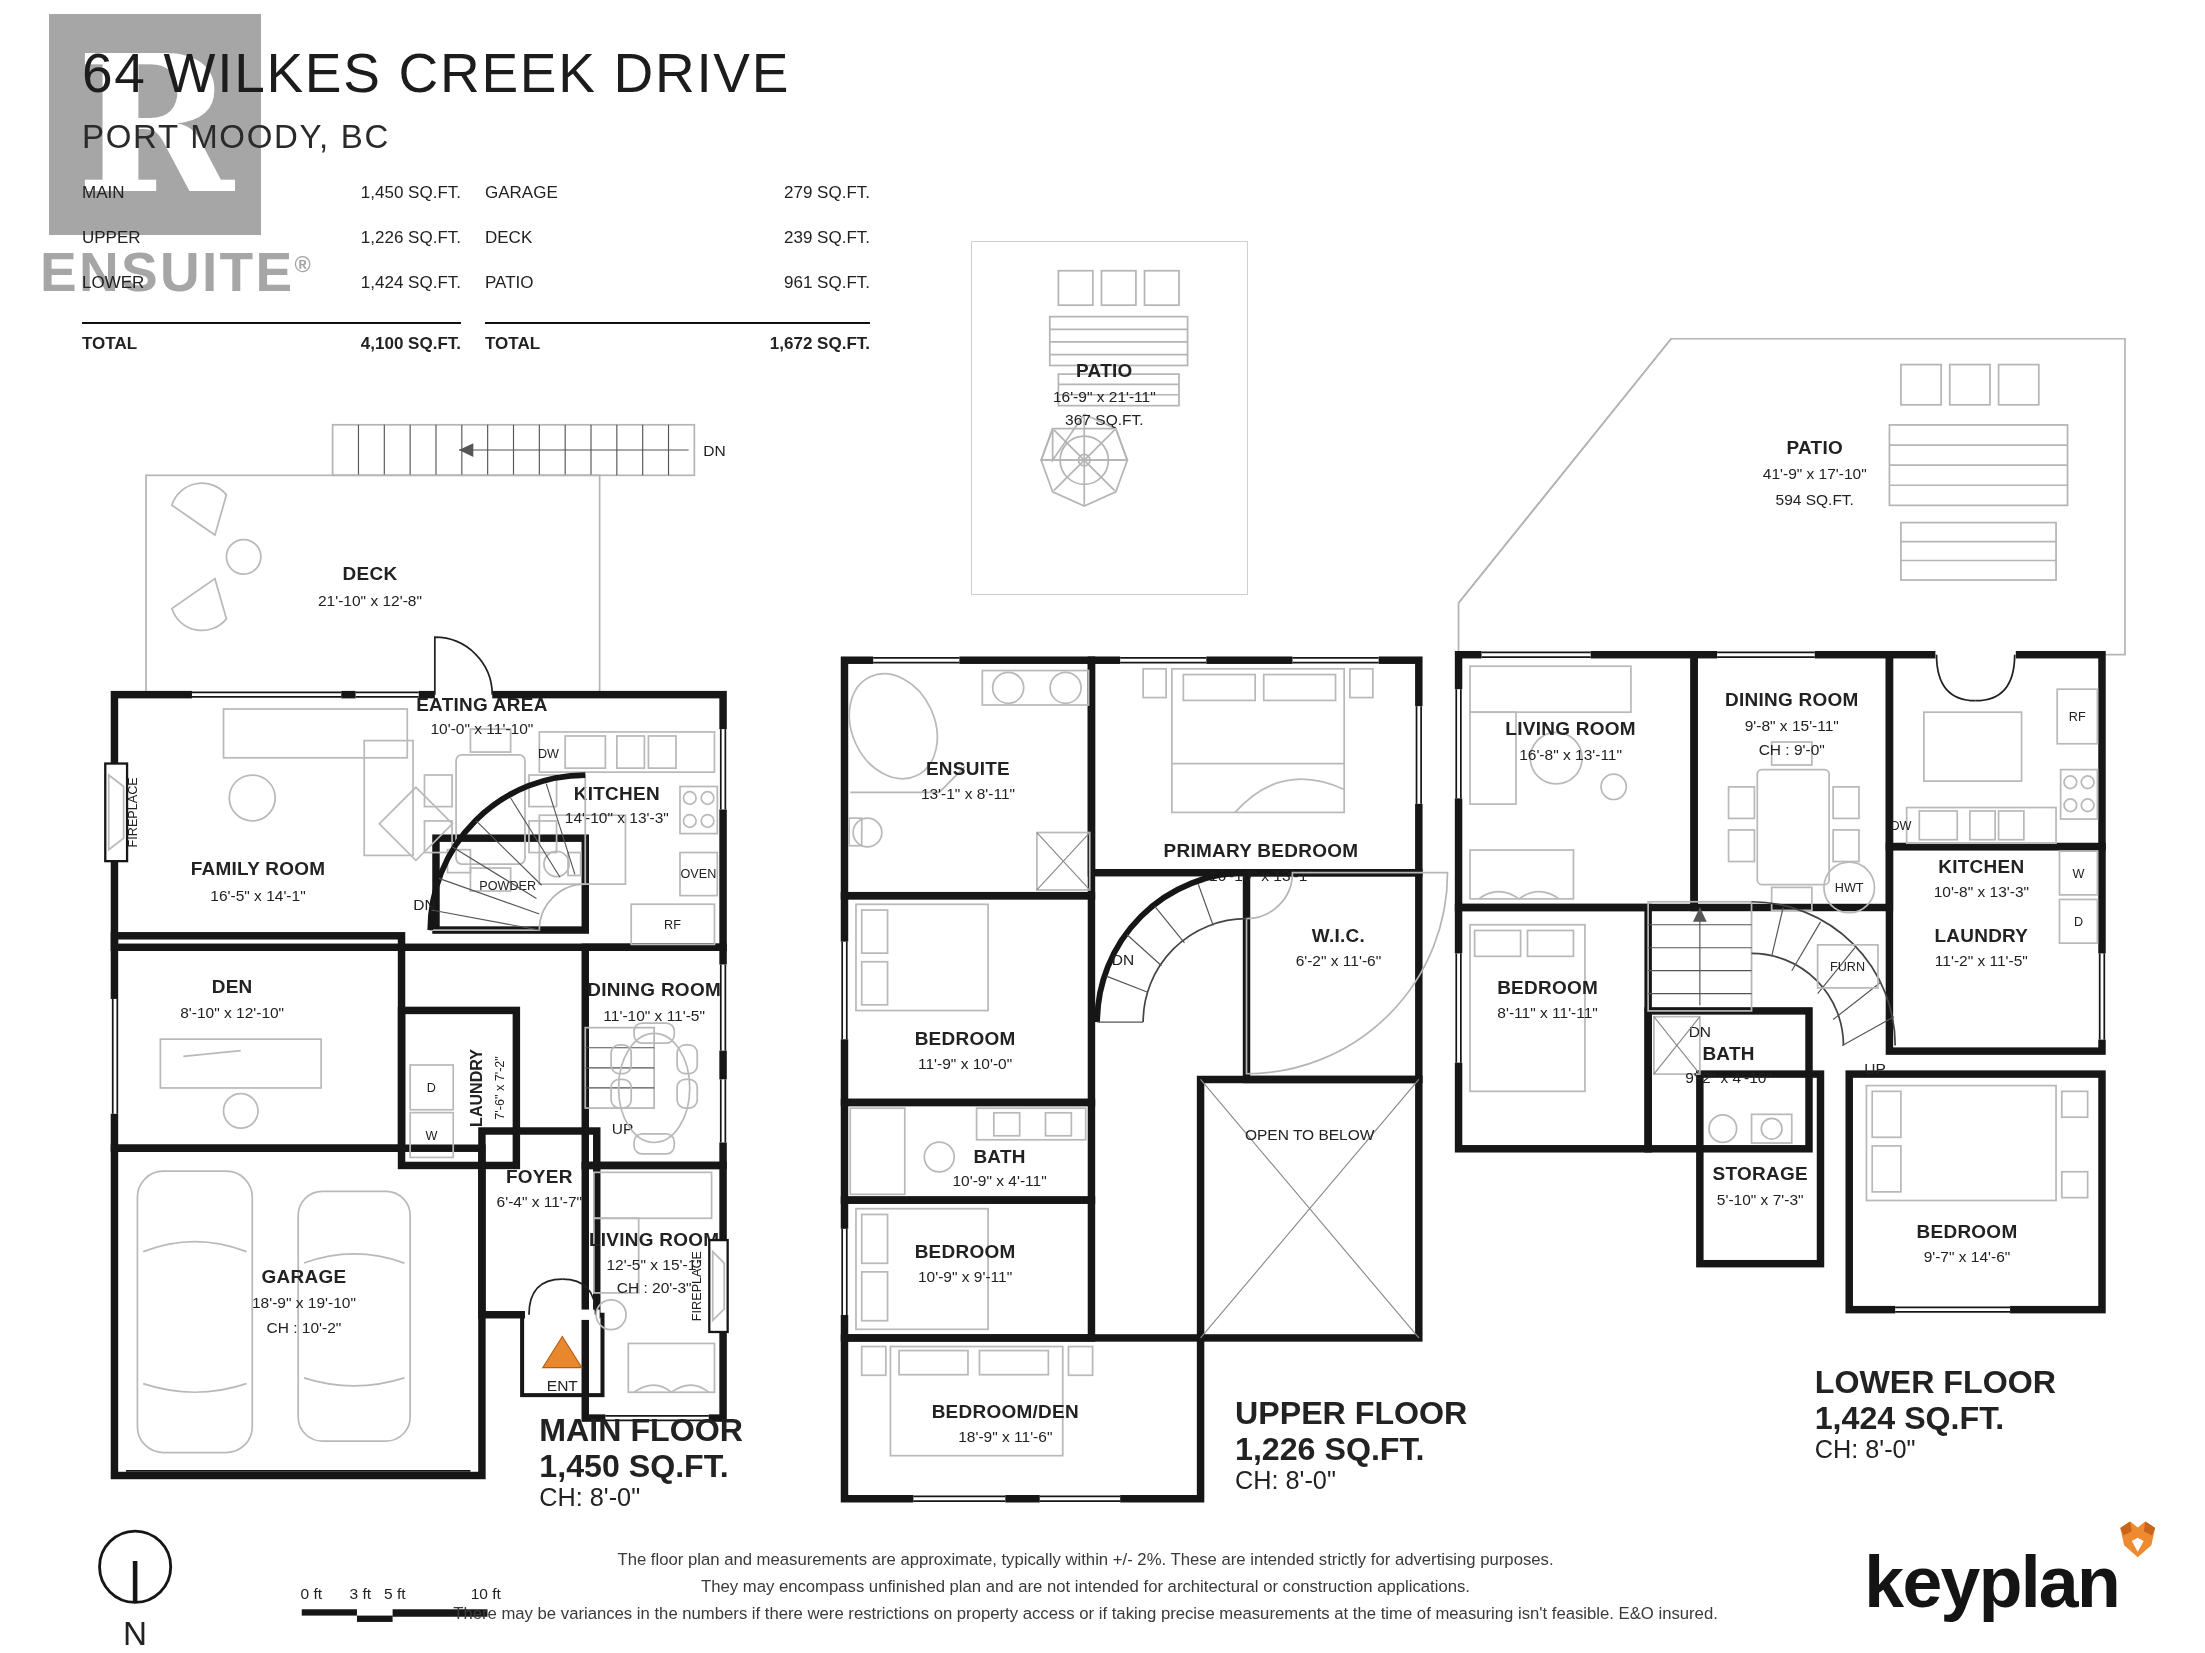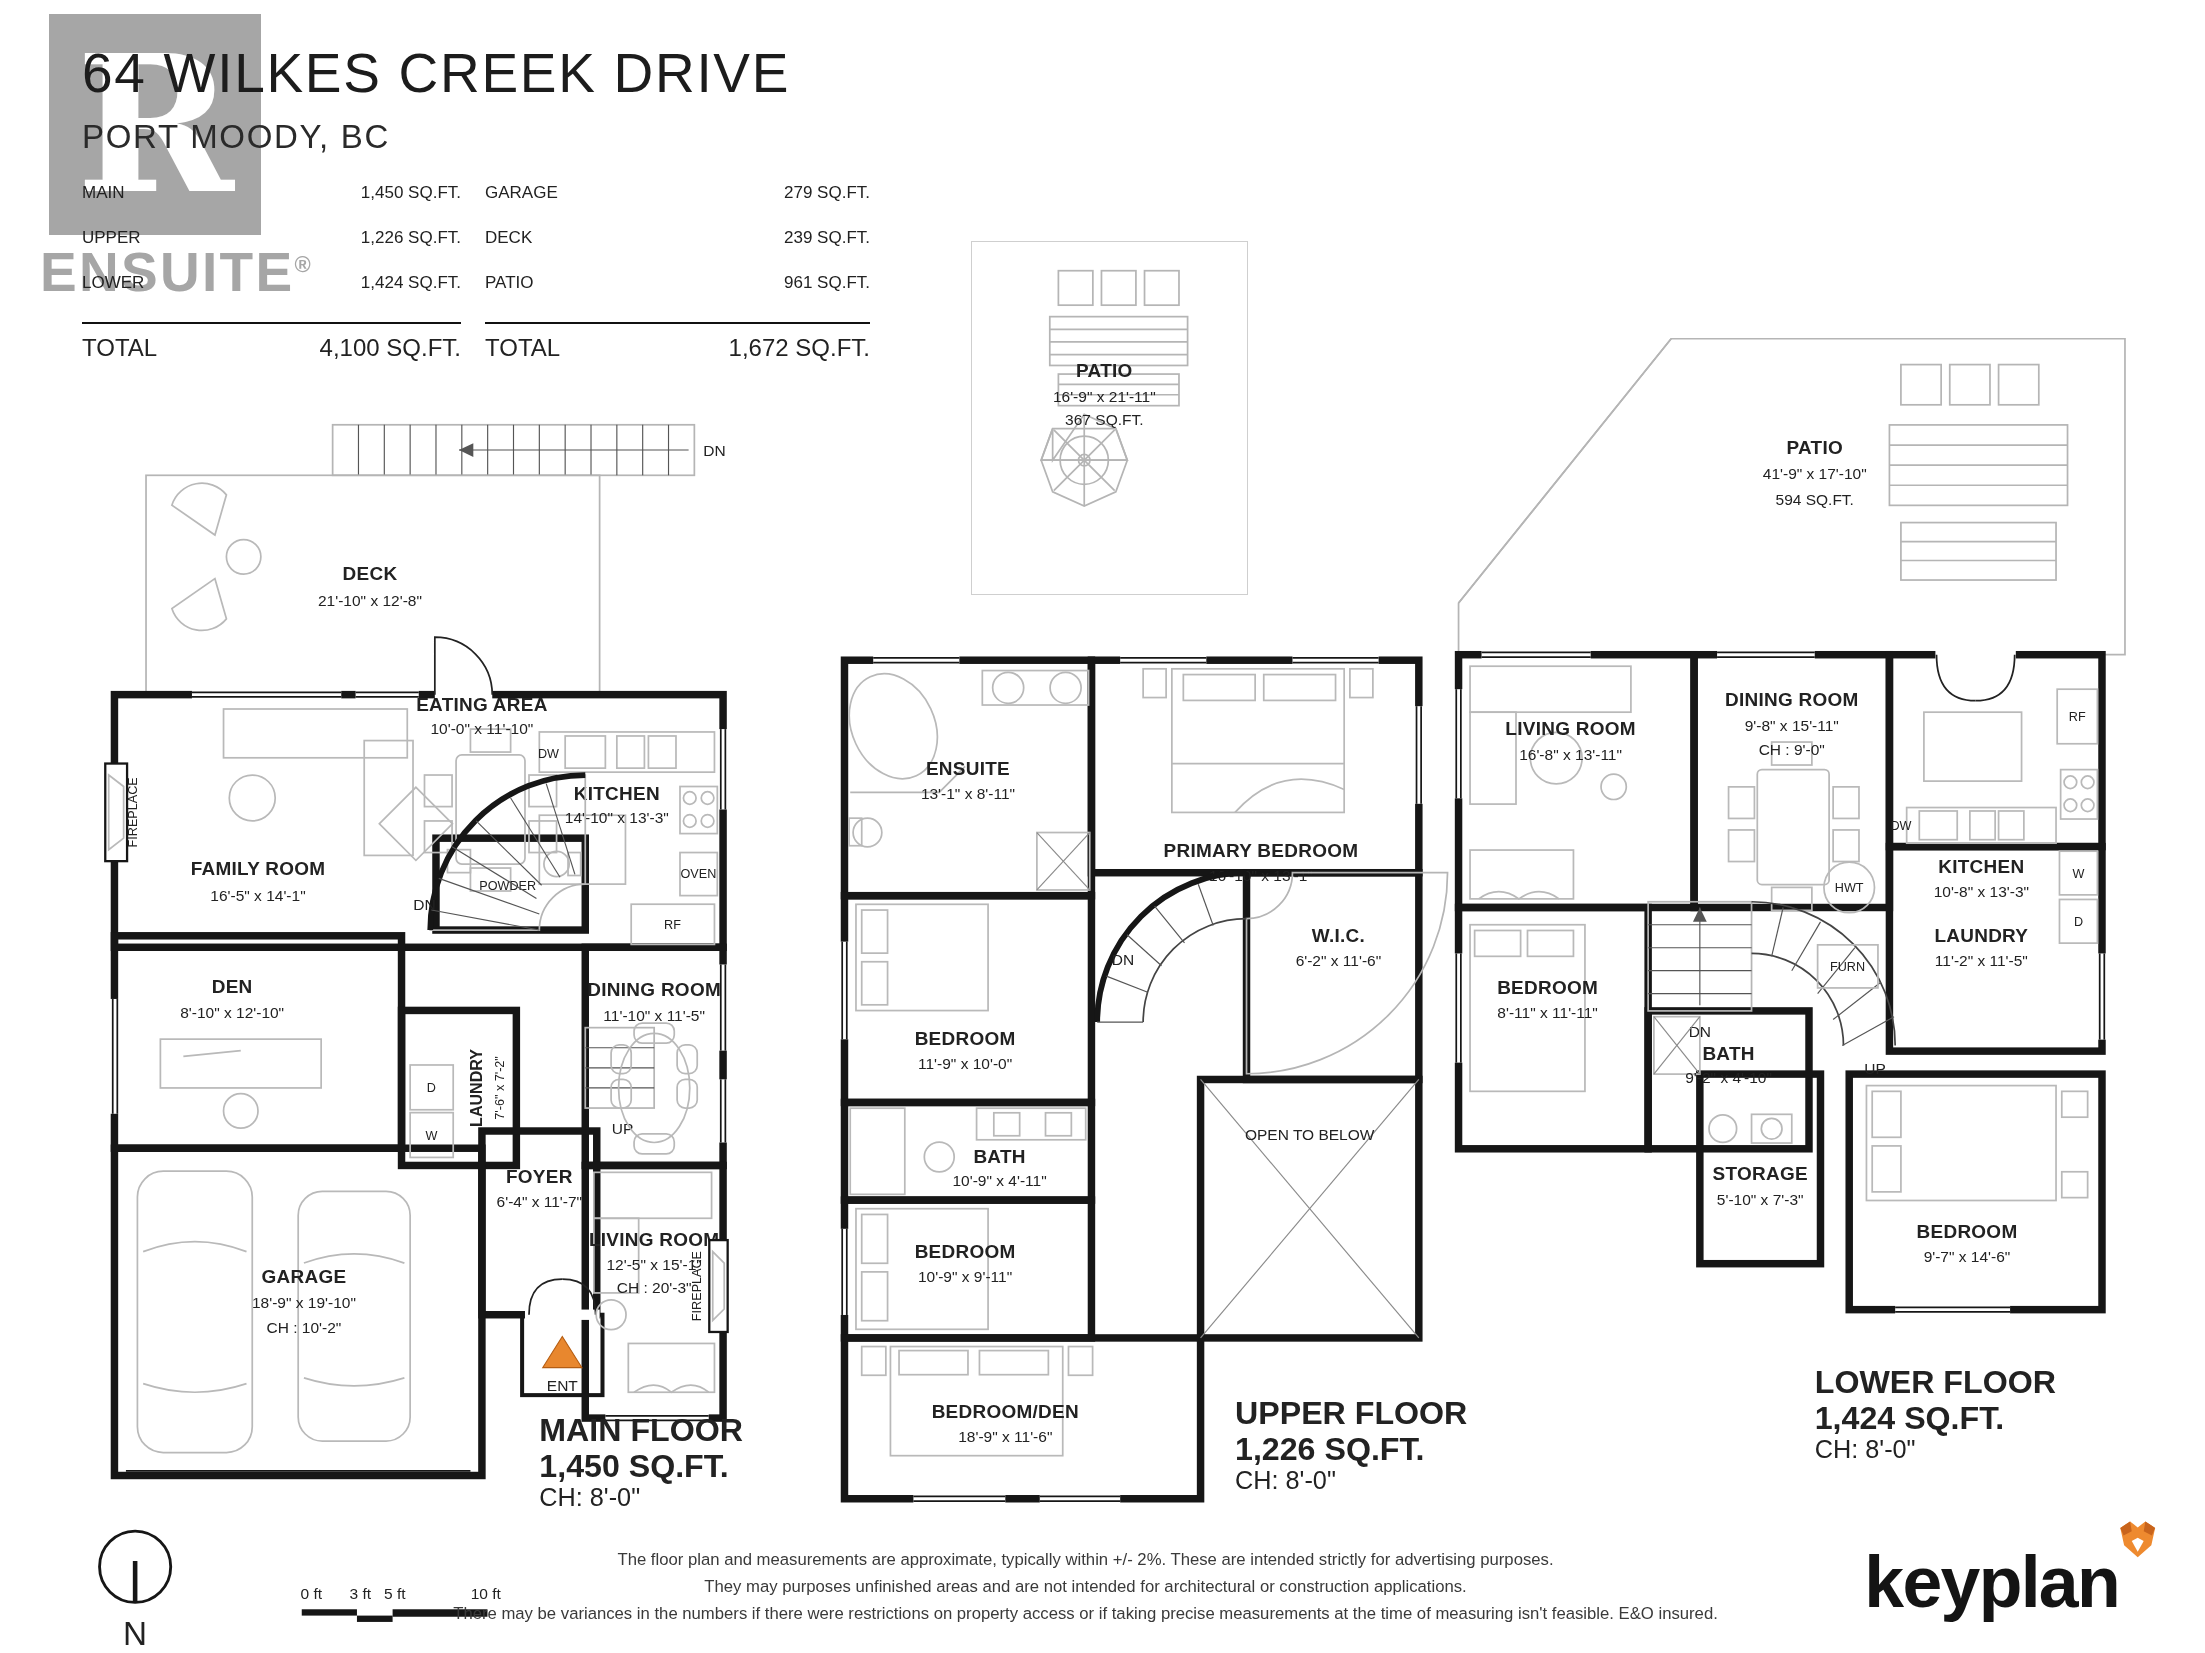--- a/index.html
+++ b/index.html
@@ -6,21 +6,21 @@
   body{width:2205px;height:1654px;position:relative;font-family:"Liberation Sans",sans-serif;color:#222;overflow:hidden;}
   .abs{position:absolute;}
   
   .logo-sq{left:49px;top:14.4px;width:212px;height:221px;background:#a6a6a6;z-index:1;display:flex;align-items:center;justify-content:center;}
   .logo-sq span{font-family:"DejaVu Serif",serif;font-weight:bold;font-size:190px;color:#fff;line-height:1;}
   .logo-word{left:40px;top:240px;font-size:55px;font-weight:bold;color:#a6a6a6;letter-spacing:2.3px;z-index:1;}
   .logo-word sup{font-size:22px;}
   .addr{left:82px;top:41px;font-size:55px;font-weight:500;letter-spacing:1.7px;color:#1c1c1c;z-index:2;white-space:nowrap;}
   .city{left:82px;top:118px;font-size:33px;font-weight:400;letter-spacing:1.7px;color:#2a2a2a;z-index:2;}
   .tblrow{display:flex;justify-content:space-between;font-size:17px;color:#222;z-index:2;}
-  .tblrow.total{font-weight:normal;font-size:24px;text-align:center;}
+  .tblrow.total{font-weight:bold;font-size:17px;text-align:center;}
   .divider{height:2.3px;background:#111;z-index:2;}
   
   svg{overflow:visible;}
   .wall{fill:none;stroke:#161616;stroke-width:13px;}
   .wallthin{fill:none;stroke:#161616;stroke-width:7px;}
   .thin{fill:none;stroke:#b5b5b5;stroke-width:3px;}
   .furn{fill:none;stroke:#b9b9b9;stroke-width:3px;}
   .tread{stroke:#555;stroke-width:2px;}
   .door{fill:none;stroke:#222;stroke-width:3px;}
   .win{fill:#ffffff;stroke:none;}
@@ -633,21 +633,21 @@
   <text x="112" y="24" style="font-size:27px;" text-anchor="middle">3 ft</text>
   <text x="172" y="24" style="font-size:27px;" text-anchor="middle">5 ft</text>
   <text x="330" y="24" style="font-size:27px;" text-anchor="middle">10 ft</text>
   <rect x="10" y="42" width="96" height="11" fill="#161616"></rect>
   <rect x="106" y="53" width="62" height="11" fill="#161616"></rect>
   <rect x="168" y="42" width="165" height="13" fill="#161616"></rect>
 </svg>
 
 <div class="abs disc">
   <div>The floor plan and measurements are approximate, typically within +/- 2%. These are intended strictly for advertising purposes.</div>
-  <div>They may purposes unfinished areas and are not intended for architectural or construction applications.</div>
+  <div>They may encompass unfinished plan and are not intended for architectural or construction applications.</div>
   <div>There may be variances in the numbers if there were restrictions on property access or if taking precise measurements at the time of measuring isn't feasible. E&amp;O insured.</div>
 </div>
 
 <svg class="abs" style="left:1858px;top:1510px;" width="322" height="126" viewBox="0 0 560 220">
   <text x="10" y="170" style="font-size:125px;font-weight:bold;letter-spacing:-3px;fill:#141414;">keyplan</text>
   <g transform="translate(455,18) scale(0.95)">
     <polygon points="2,14 20,2 34,13 48,2 66,14 59,46 34,68 9,46" fill="#ee8a2f"></polygon>
     <polygon points="2,14 20,2 23,20 8,28" fill="#c8641c"></polygon>
     <polygon points="66,14 48,2 45,20 60,28" fill="#c8641c"></polygon>
     <polygon points="23,38 34,58 45,38 34,32" fill="#ffffff"></polygon>

